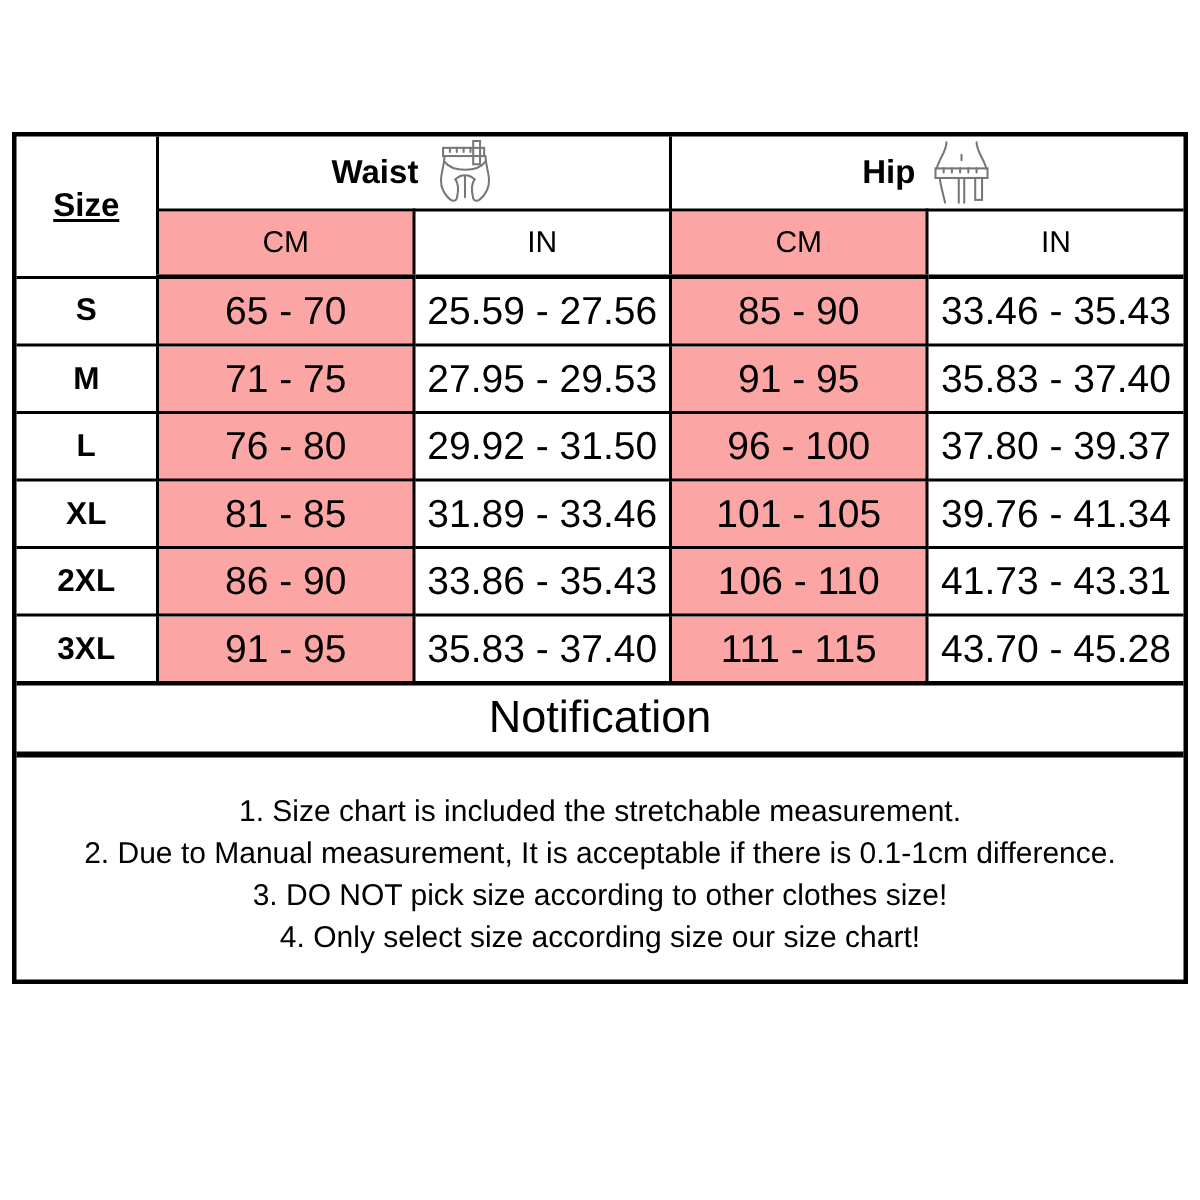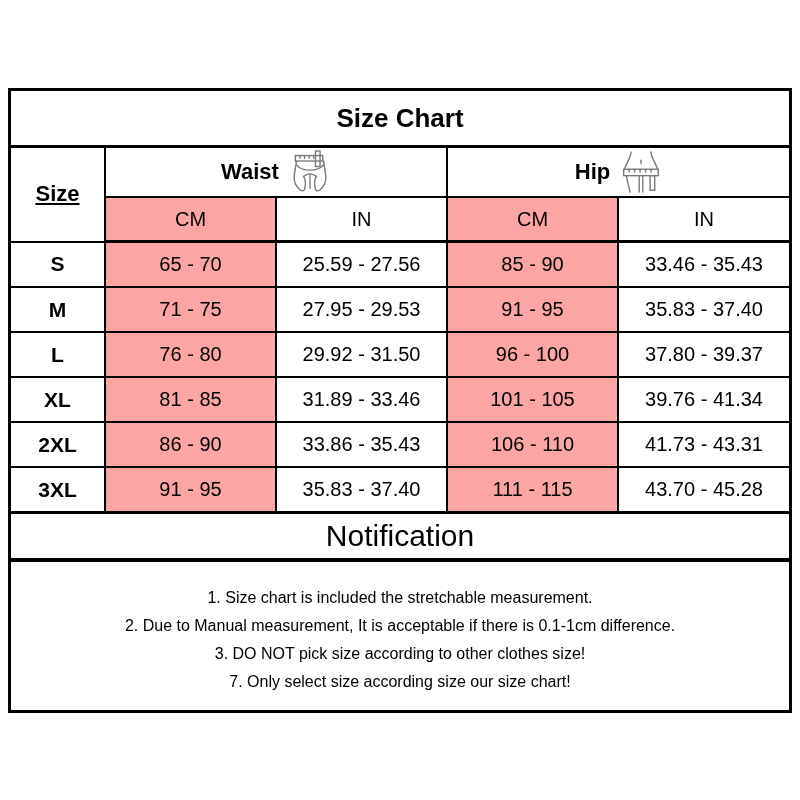--- a/index.html
+++ b/index.html
@@ -61,51 +61,50 @@
   }
   .measure-icon svg { display: block; }
   tr.unit-row th {
     height: 42px;
     font-size: 20px;
     font-weight: normal;
     border-bottom: 3px solid #000;
   }
   tr.data-row td {
     height: 43px;
-    font-size: 20px;
+    font-size: 26px;
     font-weight: normal;
   }
   tr.data-row td.size-cell {
     font-size: 21px;
     font-weight: bold;
   }
   .gray { background: #fca5a5; }
   .notification-row {
     border-top: 3px solid #000;
     border-bottom: 4px solid #000;
     height: 44px;
     display: flex;
     align-items: center;
     justify-content: center;
     font-size: 30px;
   }
   .notes {
     padding: 22px 4px 14px 4px;
     text-align: center;
-    font-size: 16px;
+    font-size: 20px;
     line-height: 28px;
   }
   .note-line { white-space: nowrap; }
 </style>
 </head>
 <body>
 
 <div class="chart-box">
 
-  <div class="title-row">Size Chart</div>
 
   <table class="sizes">
     <colgroup>
       <col style="width:94px">
       <col>
         <col>
         <col>
         <col>
     </colgroup>
     <thead>
@@ -210,16 +209,16 @@
       </tr>
     </tbody>
   </table>
 
   <div class="notification-row">Notification</div>
 
   <div class="notes">
     <div class="note-line">1. Size chart is included the stretchable measurement.</div>
     <div class="note-line">2. Due to Manual measurement, It is acceptable if there is 0.1-1cm difference.</div>
     <div class="note-line">3. DO NOT pick size according to other clothes size!</div>
-    <div class="note-line">7. Only select size according size our size chart!</div>
+    <div class="note-line">4. Only select size according size our size chart!</div>
   </div>
 
 </div>
 
 </body></html>

